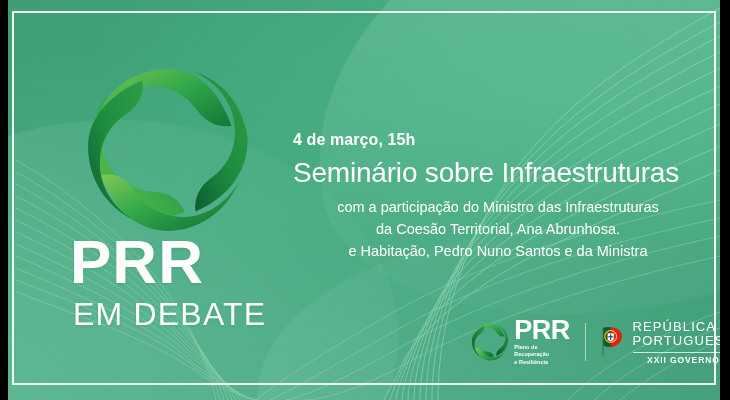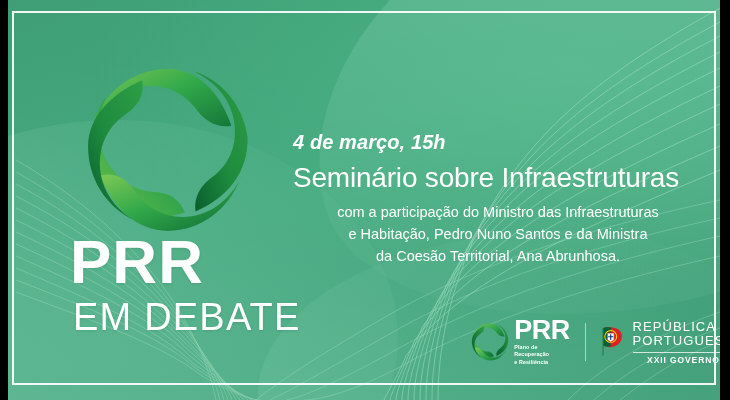--- a/index.html
+++ b/index.html
@@ -74,28 +74,28 @@
   .left-title {
     position:absolute; z-index:6;
     left:62px; top:232px;
     color:#ffffff;
     text-shadow:0 1px 3px rgba(0,0,0,0.10);
   }
   .left-title .big {
     font-size:62px; font-weight:bold; letter-spacing:1px; line-height:0.96;
   }
   .left-title .sub {
-    font-size:38px; font-weight:400; letter-spacing:1.2px;
+    font-size:32px; font-weight:400; letter-spacing:1.2px;
     margin-top:4px; margin-left:3px;
   }
 
   
   .copy { position:absolute; z-index:6; left:285px; top:131px; width:410px; color:#fff; }
   .copy .date {
-    font-size:20px; font-weight:bold; letter-spacing:0.1px; line-height:1.15;font-style:italic;
+    font-size:16px; font-weight:bold; letter-spacing:0.1px; line-height:1.15;
   }
   .copy .headline {
     font-size:28px; font-weight:400; letter-spacing:-0.2px;
     line-height:1.18; margin-top:7px; white-space:nowrap;
   }
   .copy .body {
     font-size:14.5px; font-weight:400; line-height:1.52; margin-top:7px;text-align:center;
   }
 
   
@@ -204,22 +204,22 @@
     <div class="left-title">
       <div class="big">PRR</div>
       <div class="sub">EM DEBATE</div>
     </div>
 
     <div class="copy">
       <div class="date">4 de março, 15h</div>
       <div class="headline">Seminário sobre Infraestruturas</div>
       <div class="body">
         <div>com a participação do Ministro das Infraestruturas</div>
+        <div>da Coesão Territorial, Ana Abrunhosa.</div>
         <div>e Habitação, Pedro Nuno Santos e da Ministra</div>
-        <div>da Coesão Territorial, Ana Abrunhosa.</div>
       </div>
     </div>
 
     <div class="footer">
 
       <div class="prr-logo">
         <div class="mark-sm">
           <svg viewBox="0 0 100 100">
             <defs>
               <linearGradient id="s1" x1="0" y1="0" x2="1" y2="1">

